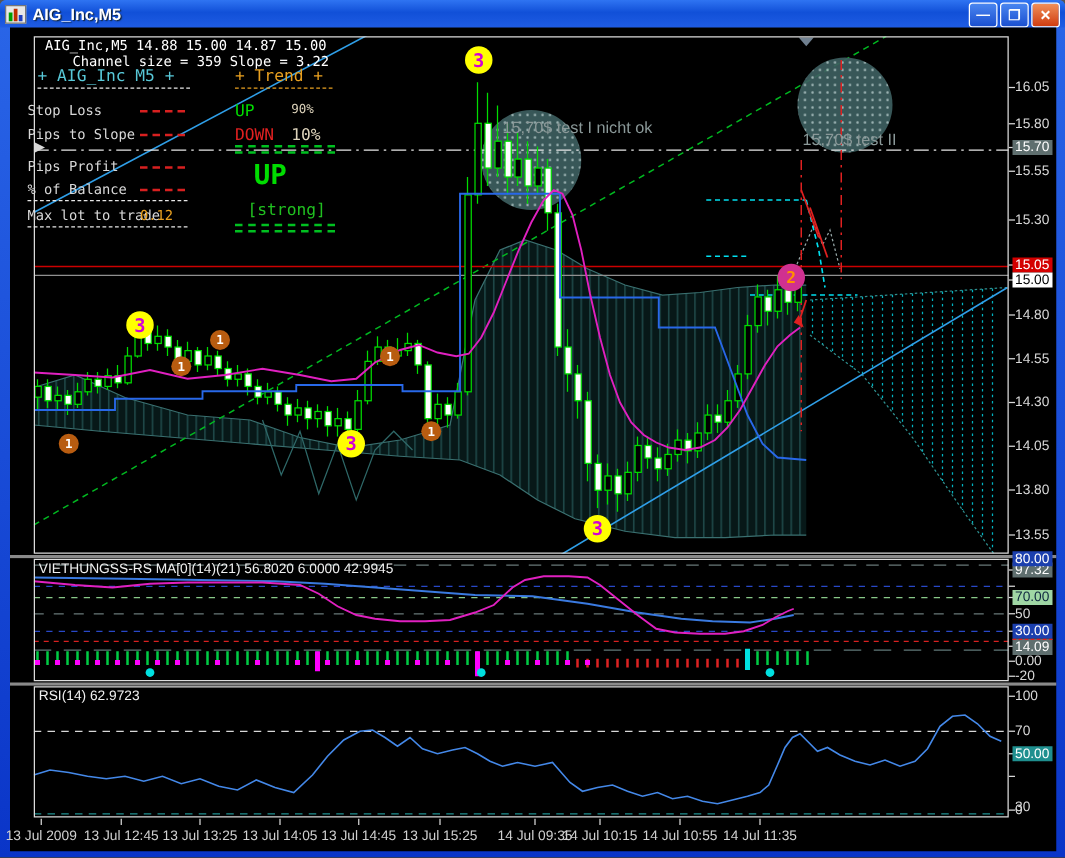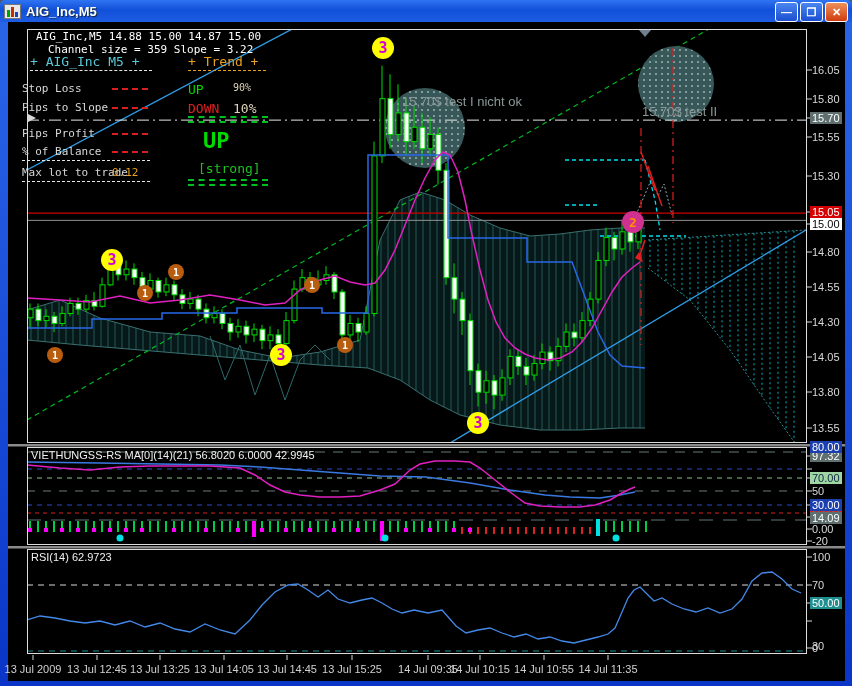--- a/index.html
+++ b/index.html
@@ -461,21 +461,21 @@
       <line x1="224" y1="655" x2="224" y2="660" stroke="#d8d8d8"></line>
       <line x1="287" y1="655" x2="287" y2="660" stroke="#d8d8d8"></line>
       <line x1="352" y1="655" x2="352" y2="660" stroke="#d8d8d8"></line>
       <line x1="428" y1="655" x2="428" y2="660" stroke="#d8d8d8"></line>
       <line x1="480" y1="655" x2="480" y2="660" stroke="#d8d8d8"></line>
       <line x1="544" y1="655" x2="544" y2="660" stroke="#d8d8d8"></line>
       <line x1="608" y1="655" x2="608" y2="660" stroke="#d8d8d8"></line>
     </svg>
 
   <div class="abs qline mono" style="left:36px;top:30px;">AIG_Inc,M5  14.88 15.00 14.87 15.00</div>
-  <div class="abs qline mono" style="left:48px;top:43px;">Channel size = 359 Slope = 3.22</div>
+  <div class="abs qline mono" style="left:58px;top:43px;">Channel size = 359 Slope = 3.22</div>
 
   <div class="abs mono" style="left:30px;top:54px;font-size:13px;color:#58c8d8;">+  AIG_Inc  M5  +</div>
   <div class="abs dashw" style="left:30px;top:70px;width:122px;"></div>
   <div class="abs mono" style="left:188px;top:54px;font-size:13px;color:#e8a020;">+  Trend  +</div>
   <div class="abs dasho" style="left:188px;top:70px;width:78px;"></div>
 
   <div class="abs ptxt mono" style="left:22px;top:82px;">Stop Loss</div>
   <div class="abs dashr" style="left:112px;top:88px;width:36px;"></div>
   <div class="abs ptxt mono" style="left:22px;top:101px;">Pips to Slope</div>
   <div class="abs dashr" style="left:112px;top:107px;width:36px;"></div>

